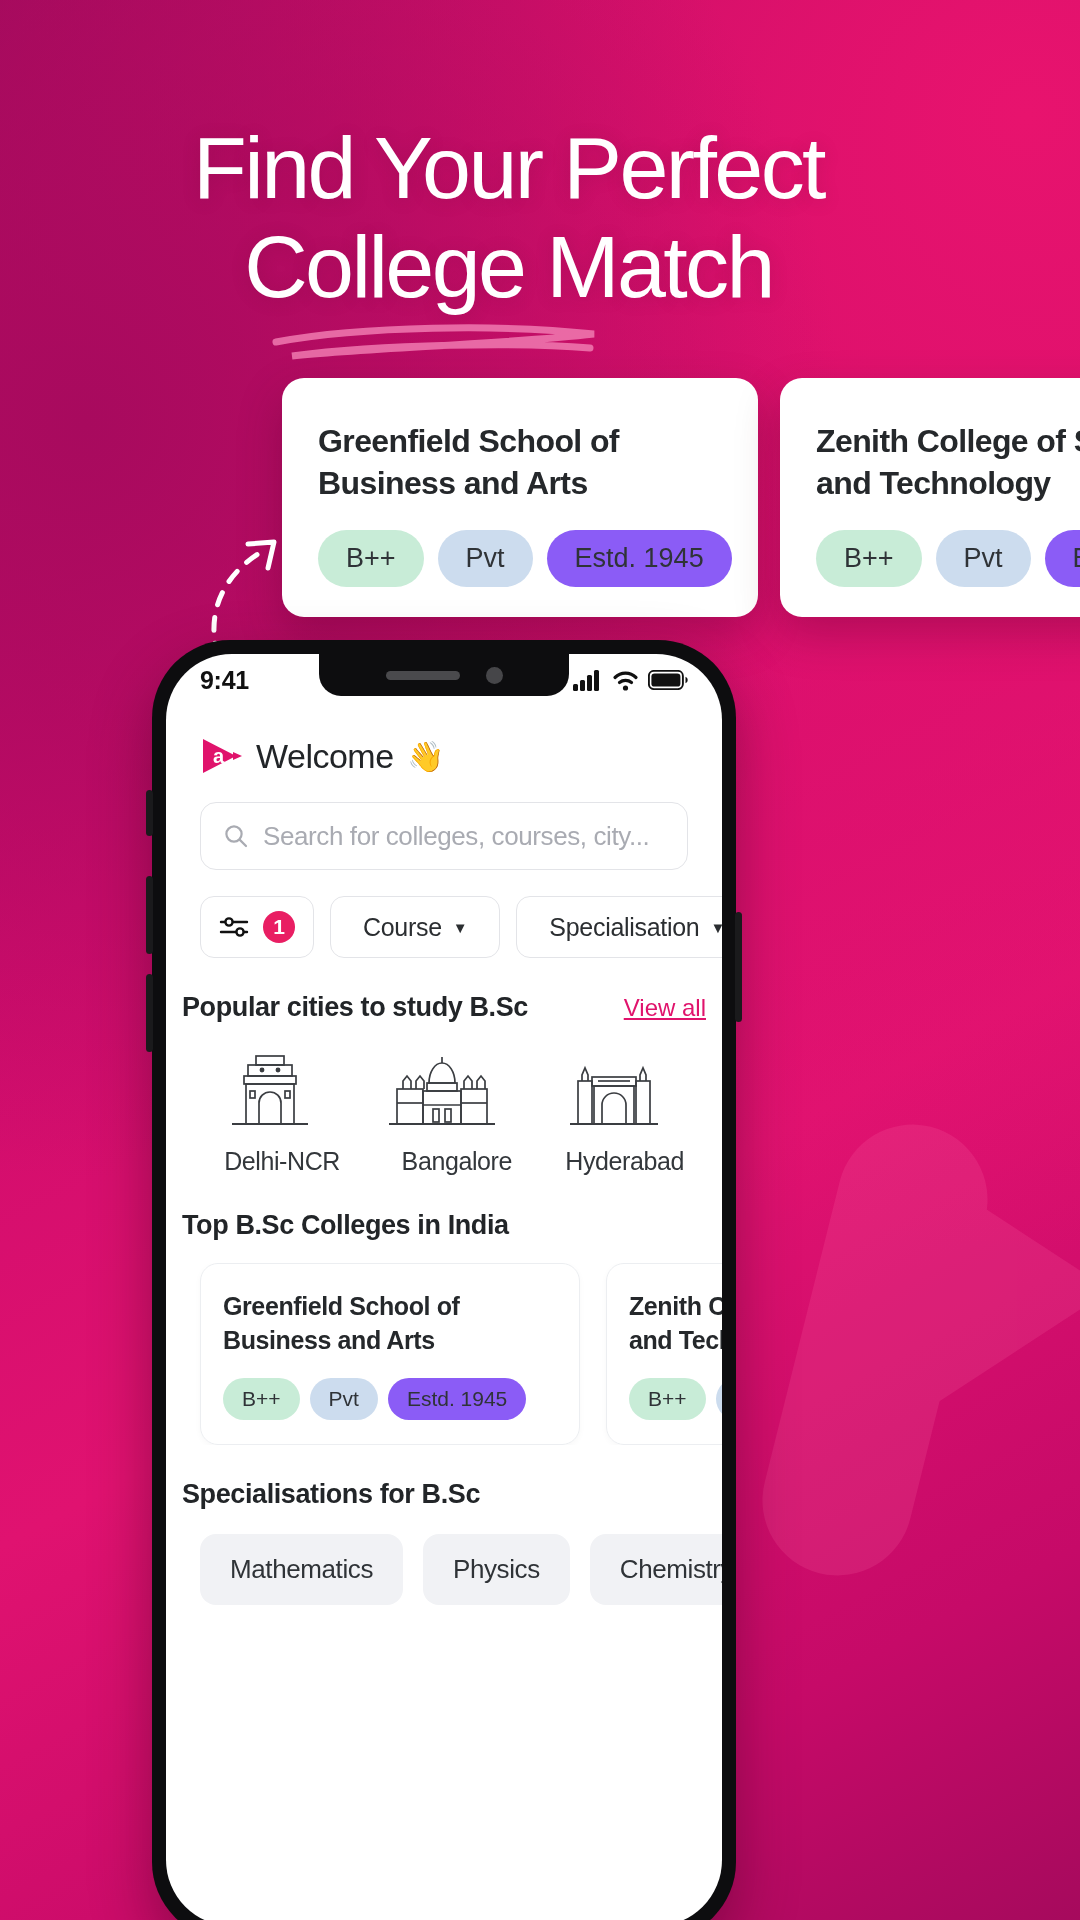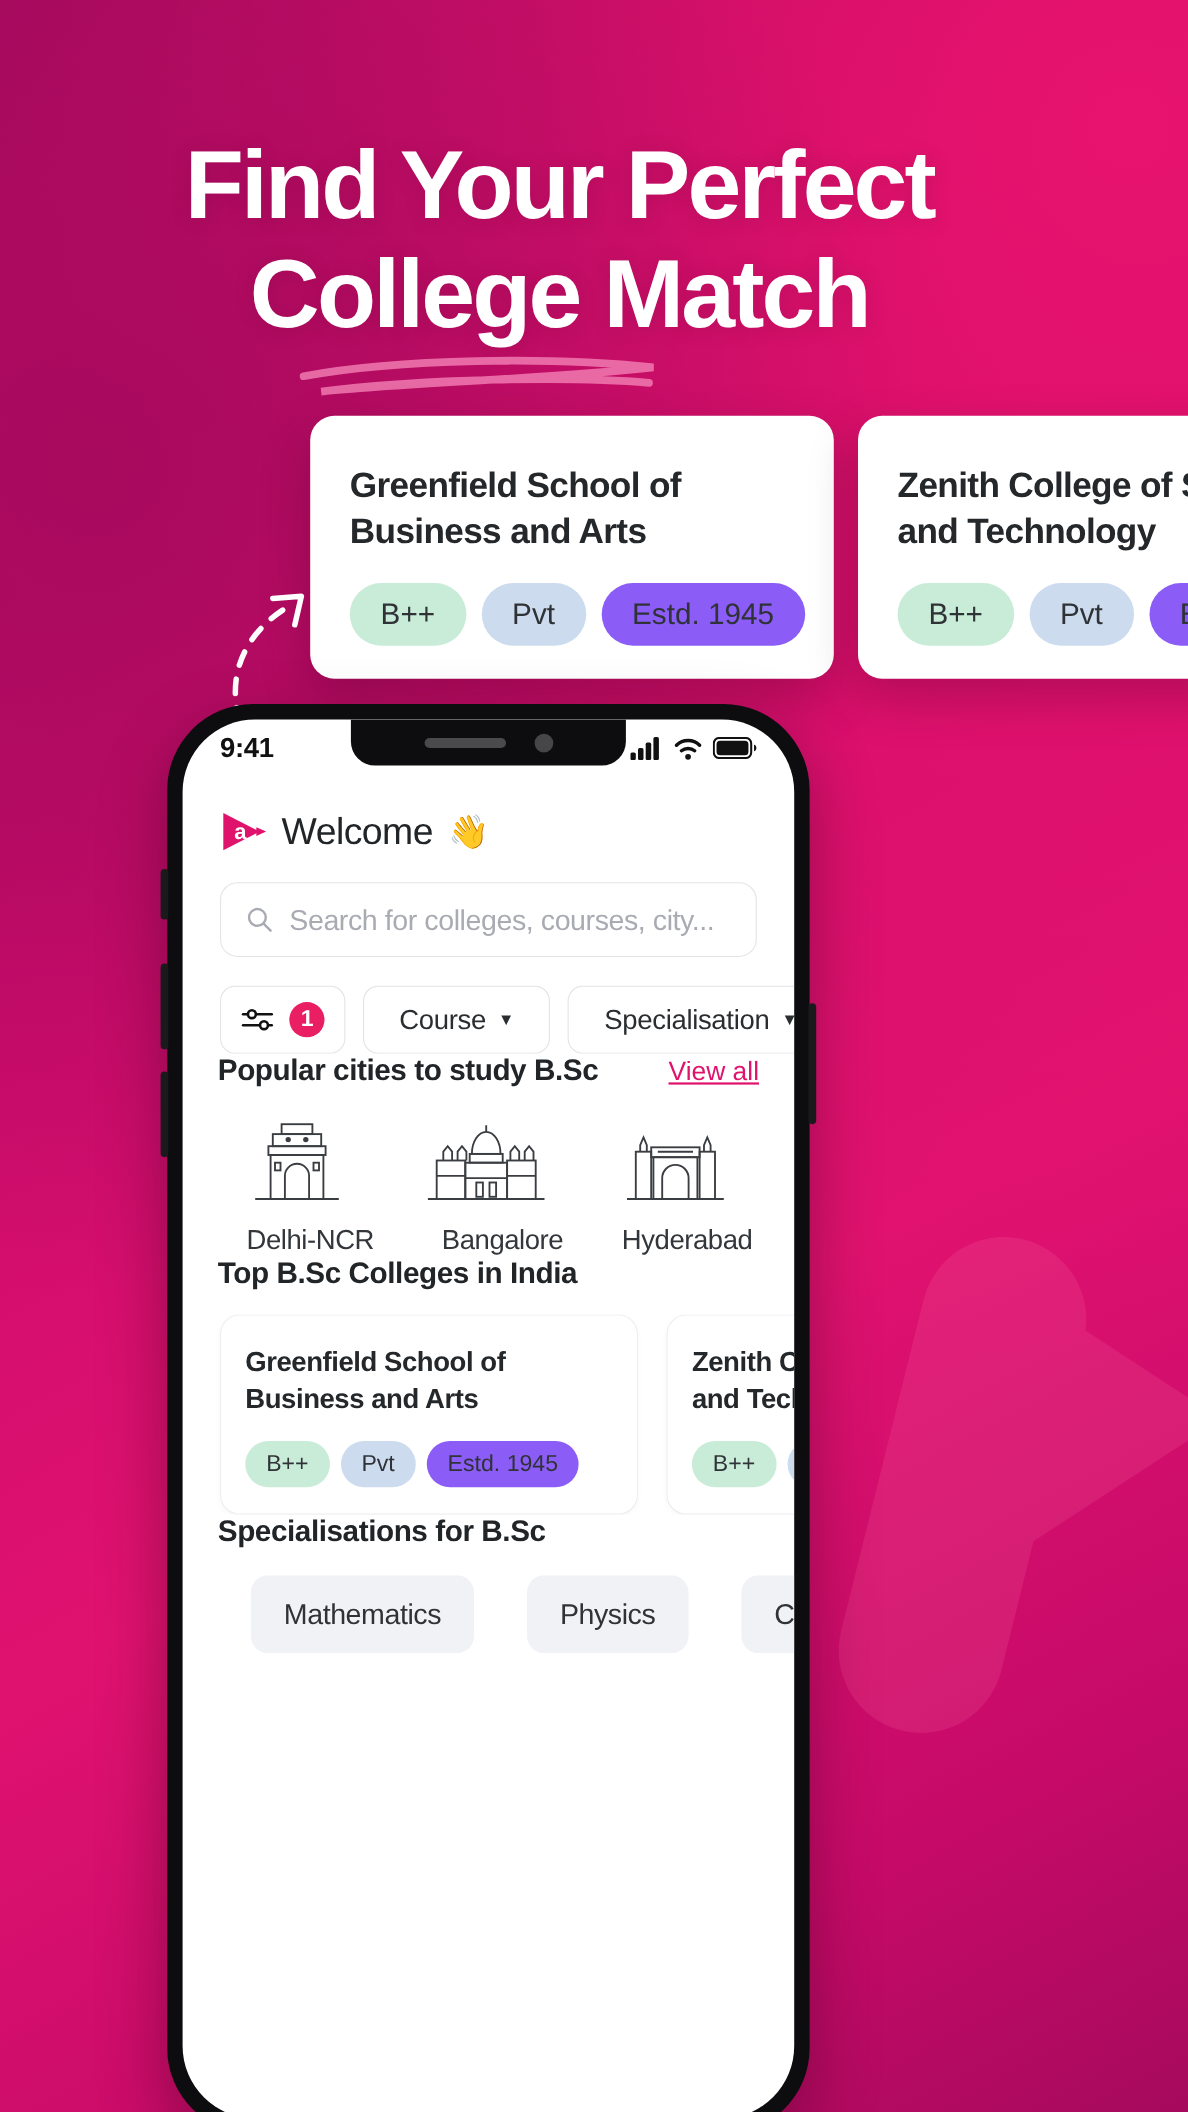--- a/index.html
+++ b/index.html
@@ -28,21 +28,21 @@
     width:0; height:0;
     border-left:230px solid #ff76ad;
     border-top:150px solid transparent;
     border-bottom:150px solid transparent;
   }
 
   
   .headline {
     position:absolute; top:118px; left:0; width:1017px;
     text-align:center; color:#fff;
-    font-weight:bold; font-size:88px; line-height:1.13;
+    font-weight:normal; font-size:88px; line-height:1.13;
     letter-spacing:-2.6px;
     text-shadow:0 2px 18px rgba(90,0,45,.18);
   }
   .headline .l2 { display:block; }
 
   .underline {
     position:absolute; top:322px; left:272px;
     width:330px; height:44px; pointer-events:none;
   }
 
@@ -132,21 +132,21 @@
   }
   .chip.filter { gap:14px; padding:0 18px; }
   .count-badge {
     background:#e91e63; color:#fff; width:32px; height:32px;
     border-radius:50%; font-size:21px; font-weight:bold;
     display:flex; align-items:center; justify-content:center;
   }
   .caret { font-size:15px; color:#2b2e31; }
 
   .section-head {
-    padding:0 32px;
+    margin-top:34px; padding:0 16px;
     display:flex; align-items:baseline; justify-content:space-between;
   }
   .section-title { font-size:27px; font-weight:bold; color:#222528; letter-spacing:-.4px; }
   .view-all { font-size:24px; color:#e0136c; text-decoration:underline; }
 
   .cities { margin-top:22px; padding-left:34px; display:flex; gap:32px; overflow:hidden; }
   .city { flex:0 0 auto; width:140px; text-align:right; }
   .city-icon { height:88px; display:flex; align-items:flex-end; justify-content:center; }
   .city-name { margin-top:14px; font-size:25px; color:#33373b; letter-spacing:-.4px; white-space:nowrap; }
 
@@ -161,21 +161,21 @@
     font-size:25px; font-weight:bold; color:#25282b;
     line-height:1.34; letter-spacing:-.4px; margin-bottom:20px; min-height:68px;
   }
   .clg-card .badge { font-size:21px; padding:9px 19px; }
   .clg-card .badges { gap:10px; }
 
   .spec-row { margin-top:24px; padding-left:34px; display:flex; gap:20px; overflow:hidden; }
   .spec-chip {
     flex:0 0 auto; background:#f1f2f5; border-radius:16px;
     padding:20px 30px; font-size:26px; color:#2f3337;
-    letter-spacing:-.4px; white-space:nowrap;margin-left:28px;
+    letter-spacing:-.4px; white-space:nowrap;
   }
 </style>
 </head>
 <body>
 
 <div class="watermark">
   <div class="wm-band"></div>
   <div class="wm-tri"></div>
 </div>
 

